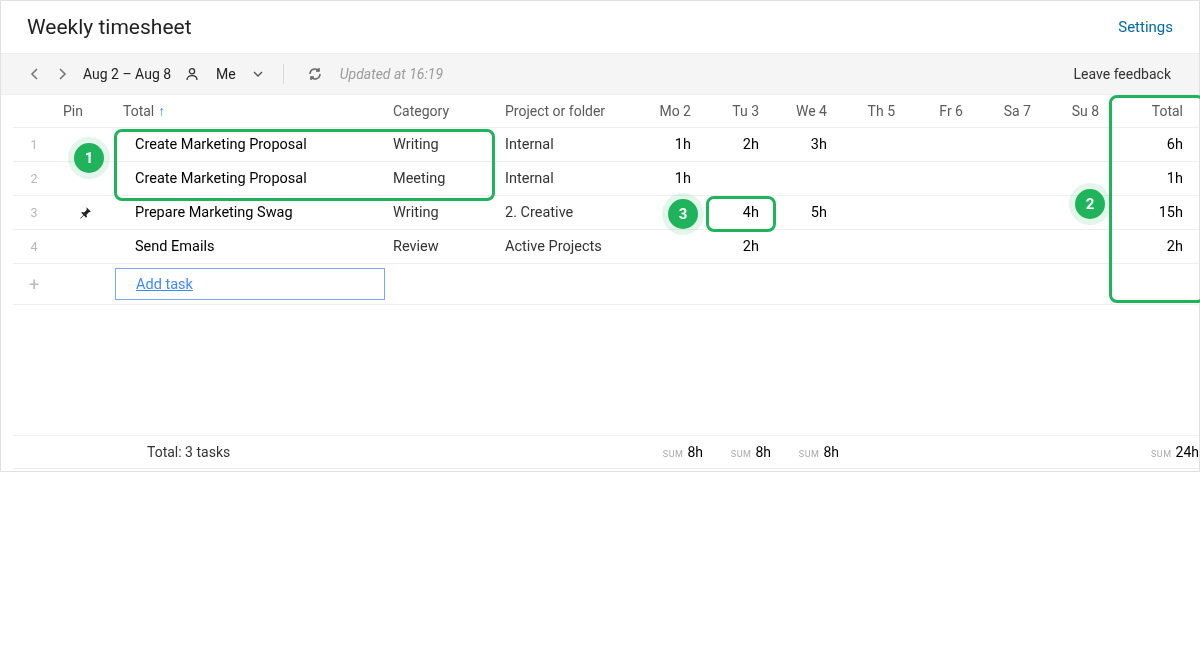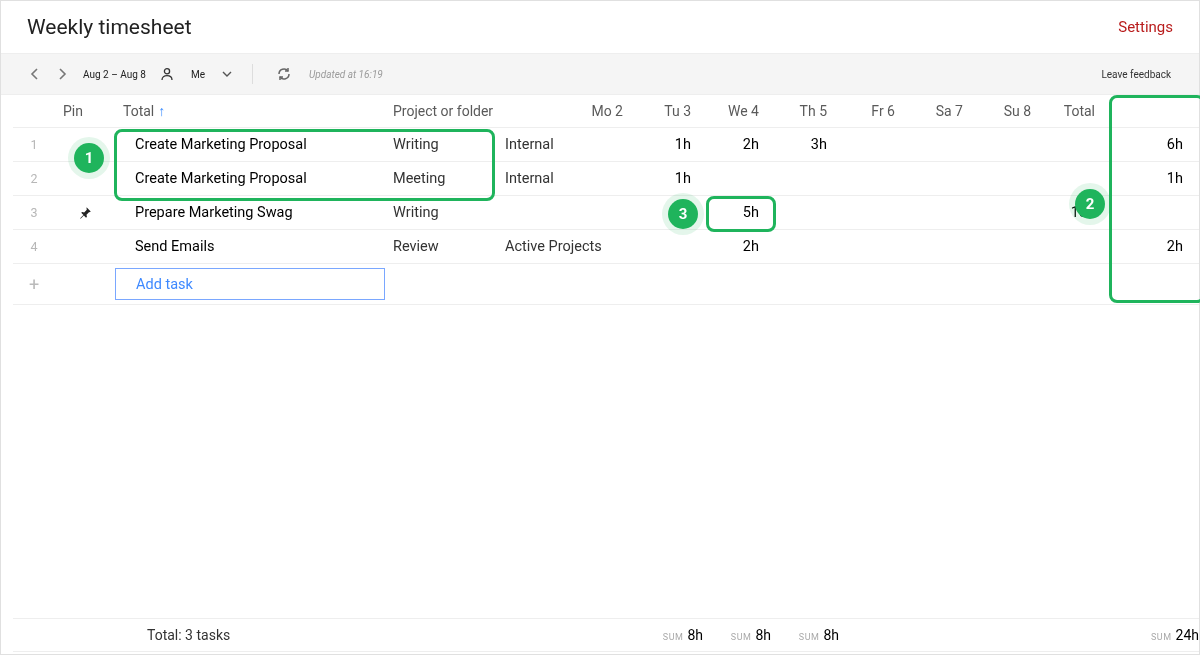--- a/index.html
+++ b/index.html
@@ -1,25 +1,25 @@
 <!DOCTYPE html>
 <html><head>
 <meta charset="utf-8">
 <style>
   * { box-sizing: border-box; margin: 0; padding: 0; }
   html, body { width: 1200px; height: 655px; font-family: -apple-system, "Segoe UI", Roboto, Arial, sans-serif; background: #fff; overflow: hidden; }
-  .app { width: 1200px; height: 655px; border: 1px solid #e0e0e0; position: relative; display: flex; flex-direction: column; justify-content: space-between; }
+  .app { width: 1200px; height: 472px; border: 1px solid #e0e0e0; position: relative; display: flex; flex-direction: column; justify-content: space-between; }
 
   
   .header { display: flex; align-items: center; justify-content: space-between; padding: 14px 26px 14px 26px; }
   .title { font-size: 21px; font-weight: 400; color: #222; }
-  .settings { font-size: 15px; color: #b91c1c; cursor: pointer; }
-
-  
-  .toolbar { height: 42px; background: #f5f5f5; border-top: 1px solid #eee; border-bottom: 1px solid #eee; display: flex; align-items: center; padding: 0 22px; font-size: 10px; color: #444; position: relative; }
+  .settings { font-size: 15px; color: #0369a1; cursor: pointer; }
+
+  
+  .toolbar { height: 42px; background: #f5f5f5; border-top: 1px solid #eee; border-bottom: 1px solid #eee; display: flex; align-items: center; padding: 0 22px; font-size: 14px; color: #444; position: relative; }
   .tb-icon { display: inline-flex; align-items: center; justify-content: center; width: 22px; height: 22px; cursor: pointer; }
   .chev { color: #666; }
   .daterange { margin: 0 14px 0 10px; color: #222; }
   .me-block { display: inline-flex; align-items: center; gap: 17px; cursor: pointer; color: #222; }
   .vsep { width: 1px; height: 20px; background: #ddd; margin: 0 20px; }
   .refresh { cursor: pointer; color: #555; }
   .updated { color: #9b9b9b; margin-left: 14px; font-style: italic; }
   .feedback { position: absolute; right: 28px; color: #333; cursor: pointer; }
 
   
@@ -101,20 +101,21 @@
 
   <div class="grid">
 
     <div class="row hdr">
       <div></div>
       <div>Pin</div>
       <div>
         <span>Total</span>
         <span class="sort">↑</span>
       </div>
+      <div>Category</div>
       <div>Project or folder</div>
       <div class="day">Mo 2</div>
       <div class="day">Tu 3</div>
       <div class="day">We 4</div>
       <div class="day">Th 5</div>
       <div class="day">Fr 6</div>
       <div class="day">Sa 7</div>
       <div class="day">Su 8</div>
       <div class="total">Total</div>
     </div>
@@ -155,20 +156,21 @@
 
       <div class="row body-row" style="position:relative;">
         <div class="num">3</div>
         <div class="pin-cell">
           <svg class="pin-svg" viewBox="0 0 16 16">
               <path d="M9.8 1.5l4.7 4.7-1 1-.7-.3-3.1 3.1.5 2.3-1 1-2.5-2.5L3 14.5l-.5-.5 3.7-3.7-2.5-2.5 1-1 2.3.5 3.1-3.1-.3-.7z" fill="#222"></path>
             </svg>
         </div>
         <div class="cell-task">Prepare Marketing Swag</div>
         <div class="cell-cat">Writing</div>
+        <div class="cell-proj">2. Creative</div>
         <div class="day"></div>
         <div class="day" style="position:relative;">4h</div>
         <div class="day">5h</div>
         <div class="day"></div>
         <div class="day"></div>
         <div class="day"></div>
         <div class="day"></div>
         <div class="total">15h</div>
       </div>
 
@@ -185,21 +187,21 @@
         <div class="day"></div>
         <div class="day"></div>
         <div class="day"></div>
         <div class="total">2h</div>
       </div>
 
       <div class="row">
         <div class="plus-num">+</div>
         <div></div>
         <div style="padding:2px 0;">
-          <div class="addtask-input" style="width:100%;">Add task</div>
+          <div class="addtask-input" style="width:100%;text-decoration:underline;">Add task</div>
         </div>
         <div></div>
           <div></div>
         <div></div>
           <div></div>
           <div></div>
         <div></div>
           <div></div>
           <div></div>
         <div></div>

